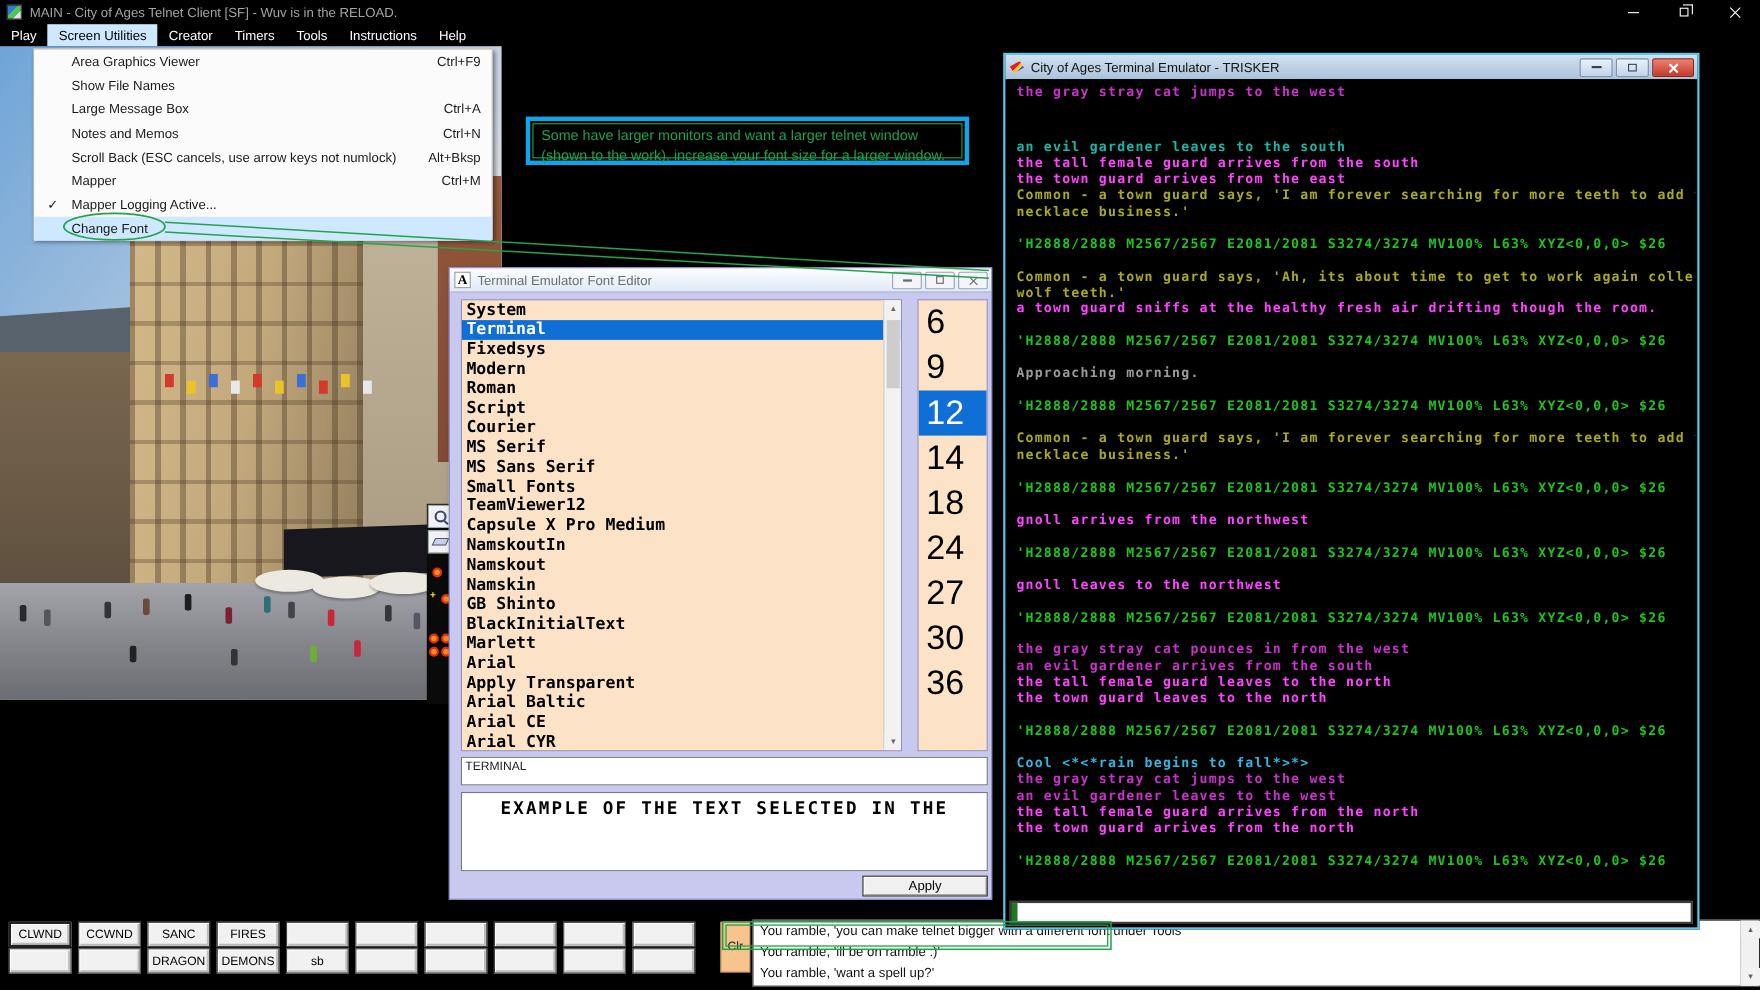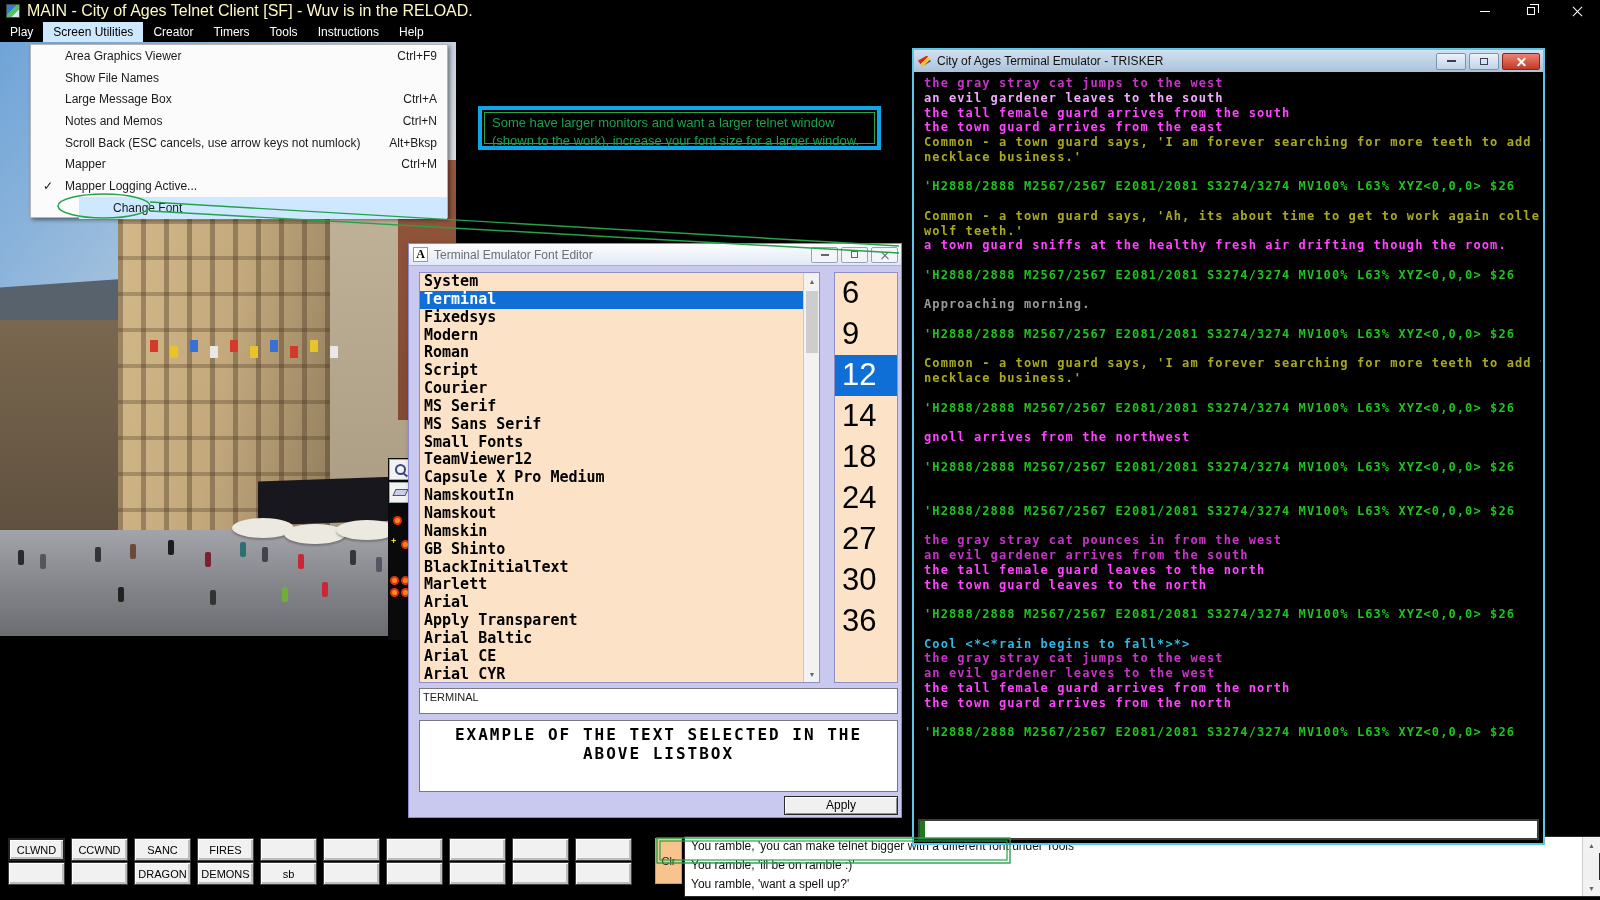--- a/index.html
+++ b/index.html
@@ -1,21 +1,21 @@
 <!DOCTYPE html>
 <html><head>
 <meta charset="utf-8">
 <style>
   *{margin:0;padding:0;box-sizing:border-box;}
   html,body{width:1600px;height:900px;overflow:hidden;background:#000;font-family:"Liberation Sans",sans-serif;}
   #stage{position:relative;width:1600px;height:900px;background:#000;}
   .abs{position:absolute;}
 
   
-  #titlebar{left:0;top:0;width:1600px;height:22px;background:#000;color:#fef9c3;display:flex;align-items:center;font-size:16px;}
+  #titlebar{left:0;top:0;width:1600px;height:22px;background:#000;color:#a3a3a3;display:flex;align-items:center;font-size:12px;}
   #app-icon{width:14px;height:14px;margin:0 7px 0 6px;background:linear-gradient(135deg,#2d7dd2 0 40%,#57c15a 40% 70%,#d8e6f2 70% 100%);border:1px solid #444;}
   .winbtn{width:46px;height:22px;display:flex;align-items:center;justify-content:center;}
   #win-controls{right:0;top:0;display:flex;}
   .glyph-min{width:10px;height:1px;background:#fff;}
   .glyph-restore{width:8px;height:8px;border:1px solid #fff;position:relative;}
   .glyph-restore:before{content:"";position:absolute;left:2px;top:-4px;width:8px;height:8px;border:1px solid #fff;border-bottom:none;border-left:none;}
   .glyph-x{position:relative;width:11px;height:11px;}
   .glyph-x:before,.glyph-x:after{content:"";position:absolute;left:-1px;top:5px;width:13px;height:1px;background:#fff;}
   .glyph-x:before{transform:rotate(45deg);} .glyph-x:after{transform:rotate(-45deg);}
 
@@ -51,21 +51,21 @@
   .mapdot{position:absolute;width:9px;height:9px;border-radius:50%;background:#ff8c1e;border:2px solid #e23010;}
   .mapplus{position:absolute;color:#ffe12a;font-size:9px;font-weight:bold;}
 
   
   #notebox{left:478px;top:106px;width:403px;height:44px;border:4px solid #0ea5e9;background:#000;padding:2px;}
   #notebox-inner{width:100%;height:100%;border:1px solid #28a346;color:#1ca14d;font-size:13px;line-height:18px;padding:1px 7px;}
 
   
   #dropdown{left:30px;top:44px;width:418px;height:174px;background:#fbfbfb;border:1px solid #b5b5b5;box-shadow:2px 2px 4px rgba(0,0,0,.45);font-size:12px;color:#1a1a1a;}
   .dd-row{height:21.7px;display:flex;align-items:center;padding-right:10px;}
-  .dd-row.hl{background:#cde8ff;margin-left:48px;}
+  .dd-row.hl{background:#cde8ff;}
   .dd-check{width:34px;text-align:center;color:#1a1a1a;font-size:12px;}
   .dd-label{flex:1;}
   .dd-short{color:#1a1a1a;}
 
   
   #dialog{left:408px;top:243px;width:494px;height:575px;background:#c9c9ef;border:1px solid #8a8ace;box-shadow:3px 3px 6px rgba(0,0,0,.5);}
   #dlg-titlebar{position:absolute;left:0;top:0;width:100%;height:22px;background:linear-gradient(180deg,#fdfdfe,#dfe9f6);border-bottom:1px solid #aeb4cf;display:flex;align-items:center;font-size:12px;color:#6e6e74;}
   #dlg-icon{width:15px;height:15px;margin:0 6px 0 4px;background:#fff;border:1px solid #999;color:#000;font-family:"Liberation Serif",serif;font-weight:bold;font-size:12px;line-height:13px;text-align:center;}
   .dlg-btn{width:27px;height:16px;background:#f3f5fa;border:1px solid #99a2b8;border-radius:2px;margin-right:3px;display:flex;align-items:center;justify-content:center;color:#555;}
   .dlg-btn .bar{width:8px;height:2px;background:#666;}
@@ -320,42 +320,41 @@
         <div class="size-item">14</div>
         <div class="size-item">18</div>
         <div class="size-item">24</div>
         <div class="size-item">27</div>
         <div class="size-item">30</div>
         <div class="size-item">36</div>
       </div>
     <div id="name-input">TERMINAL</div>
     <div id="example-box">
       <div>EXAMPLE OF THE TEXT SELECTED IN THE</div>
-      <div>ABOVE LISTBOX</div>
     </div>
     <div id="apply-btn">Apply</div>
   </div>
 
   <div id="terminal" class="abs">
     <div id="term-titlebar">
       <div id="term-icon"></div>
       <span style="flex:1">City of Ages Terminal Emulator - TRISKER</span>
       <div class="term-btn" style="width:30px">
           <div class="bar"></div>
         </div>
       <div class="term-btn" style="width:30px">
           <div class="sq"></div>
         </div>
       <div class="term-btn" id="term-close" style="width:38px">
           <div class="xx"></div>
         </div>
     </div>
     <div id="term-body">
         <div class="term-line" style="color: rgb(201, 50, 201);">the gray stray cat jumps to the west</div>
-        <div class="term-line" style="color: #f0abfc;">an evil gardener leaves to the south</div>
+        <div class="term-line" style="color: #14b8a6; margin-top: 35px;">an evil gardener leaves to the south</div>
         <div class="term-line" style="color: rgb(255, 68, 255);">the tall female guard arrives from the south</div>
         <div class="term-line" style="color: rgb(255, 68, 255);">the town guard arrives from the east</div>
         <div class="term-line" style="color: rgb(169, 169, 33);">Common - a town guard says, 'I am forever searching for more teeth to add to my</div>
         <div class="term-line" style="color: rgb(169, 169, 33);">necklace business.'</div>
         <div class="term-line">&nbsp;</div>
         <div class="term-line" style="color: rgb(30, 196, 30);">'H2888/2888 M2567/2567 E2081/2081 S3274/3274 MV100% L63% XYZ&lt;0,0,0&gt; $26</div>
         <div class="term-line">&nbsp;</div>
         <div class="term-line" style="color: rgb(169, 169, 33);">Common - a town guard says, 'Ah, its about time to get to work again collecting</div>
         <div class="term-line" style="color: rgb(169, 169, 33);">wolf teeth.'</div>
         <div class="term-line" style="color: rgb(255, 68, 255);">a town guard sniffs at the healthy fresh air drifting though the room.</div>
@@ -368,20 +367,21 @@
         <div class="term-line">&nbsp;</div>
         <div class="term-line" style="color: rgb(169, 169, 33);">Common - a town guard says, 'I am forever searching for more teeth to add to my</div>
         <div class="term-line" style="color: rgb(169, 169, 33);">necklace business.'</div>
         <div class="term-line">&nbsp;</div>
         <div class="term-line" style="color: rgb(30, 196, 30);">'H2888/2888 M2567/2567 E2081/2081 S3274/3274 MV100% L63% XYZ&lt;0,0,0&gt; $26</div>
         <div class="term-line">&nbsp;</div>
         <div class="term-line" style="color: rgb(255, 68, 255);">gnoll arrives from the northwest</div>
         <div class="term-line">&nbsp;</div>
         <div class="term-line" style="color: rgb(30, 196, 30);">'H2888/2888 M2567/2567 E2081/2081 S3274/3274 MV100% L63% XYZ&lt;0,0,0&gt; $26</div>
         <div class="term-line">&nbsp;</div>
+        <div class="term-line" style="color: rgb(255, 68, 255);">gnoll leaves to the northwest</div>
         <div class="term-line">&nbsp;</div>
         <div class="term-line" style="color: rgb(30, 196, 30);">'H2888/2888 M2567/2567 E2081/2081 S3274/3274 MV100% L63% XYZ&lt;0,0,0&gt; $26</div>
         <div class="term-line">&nbsp;</div>
         <div class="term-line" style="color: rgb(201, 50, 201);">the gray stray cat pounces in from the west</div>
         <div class="term-line" style="color: rgb(201, 50, 201);">an evil gardener arrives from the south</div>
         <div class="term-line" style="color: rgb(255, 68, 255);">the tall female guard leaves to the north</div>
         <div class="term-line" style="color: rgb(255, 68, 255);">the town guard leaves to the north</div>
         <div class="term-line">&nbsp;</div>
         <div class="term-line" style="color: rgb(30, 196, 30);">'H2888/2888 M2567/2567 E2081/2081 S3274/3274 MV100% L63% XYZ&lt;0,0,0&gt; $26</div>
         <div class="term-line">&nbsp;</div>

